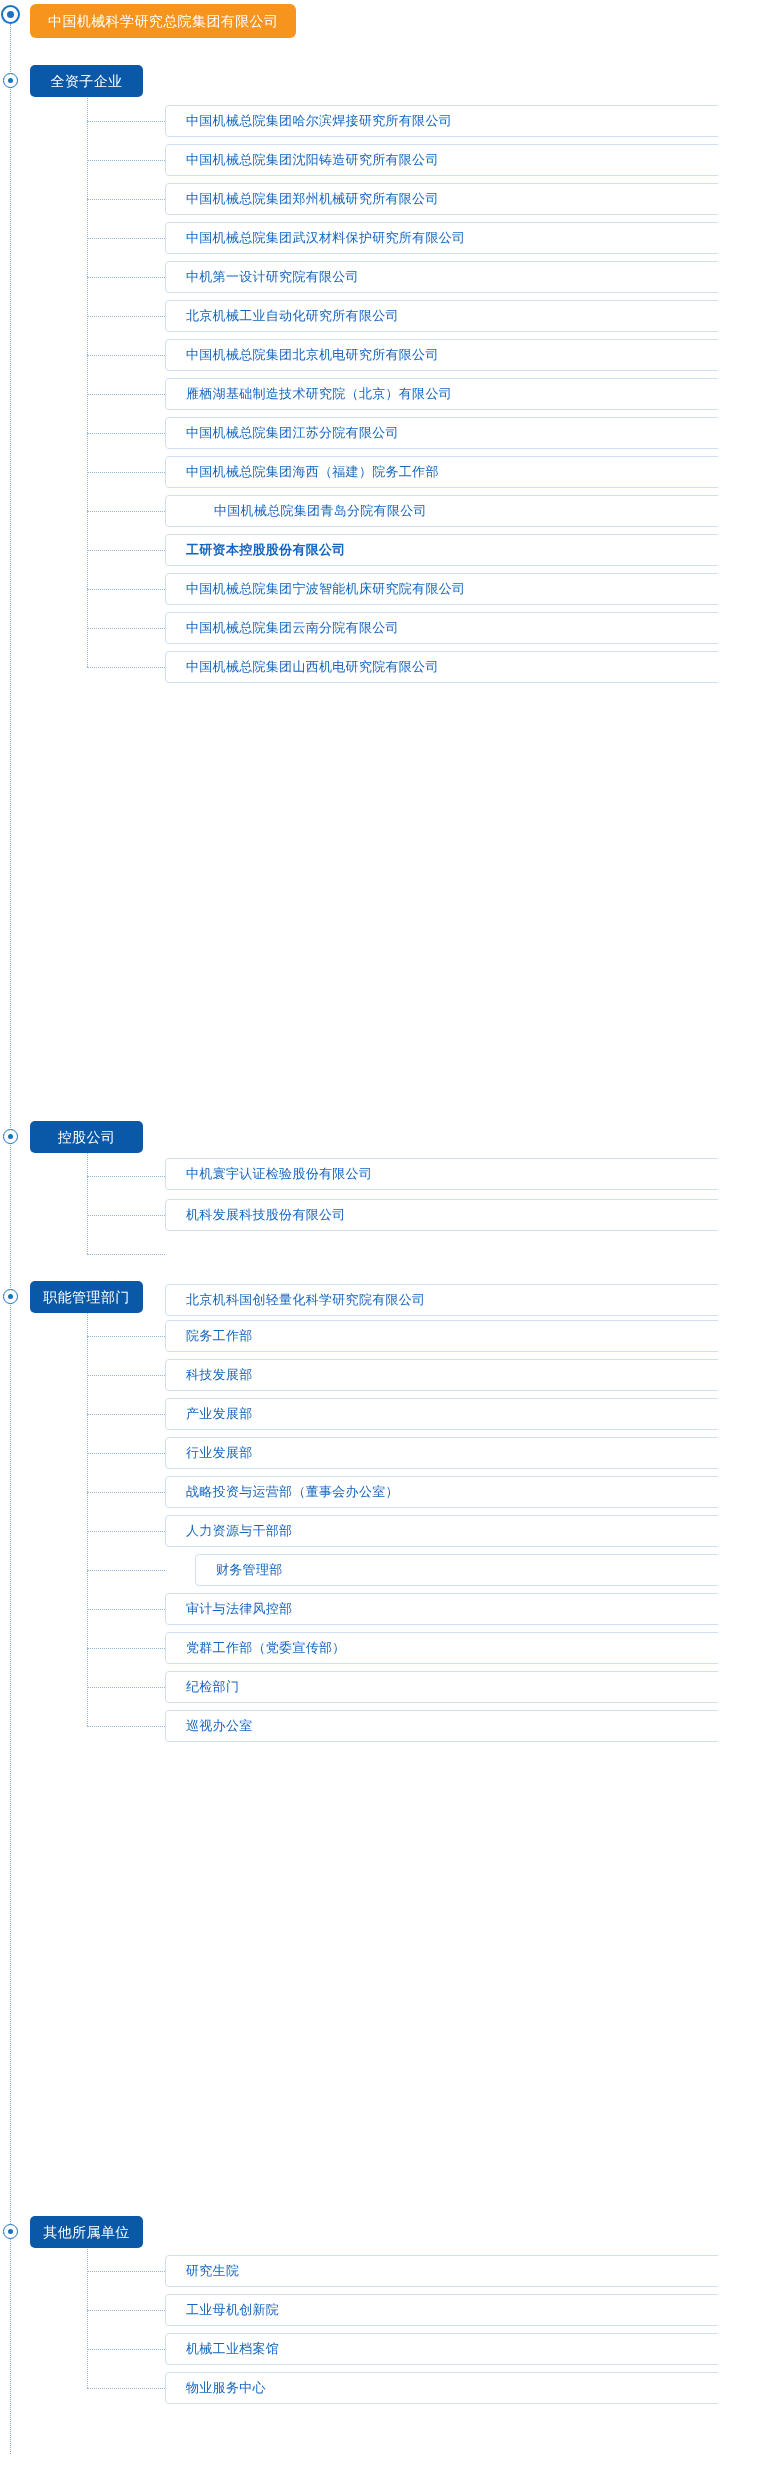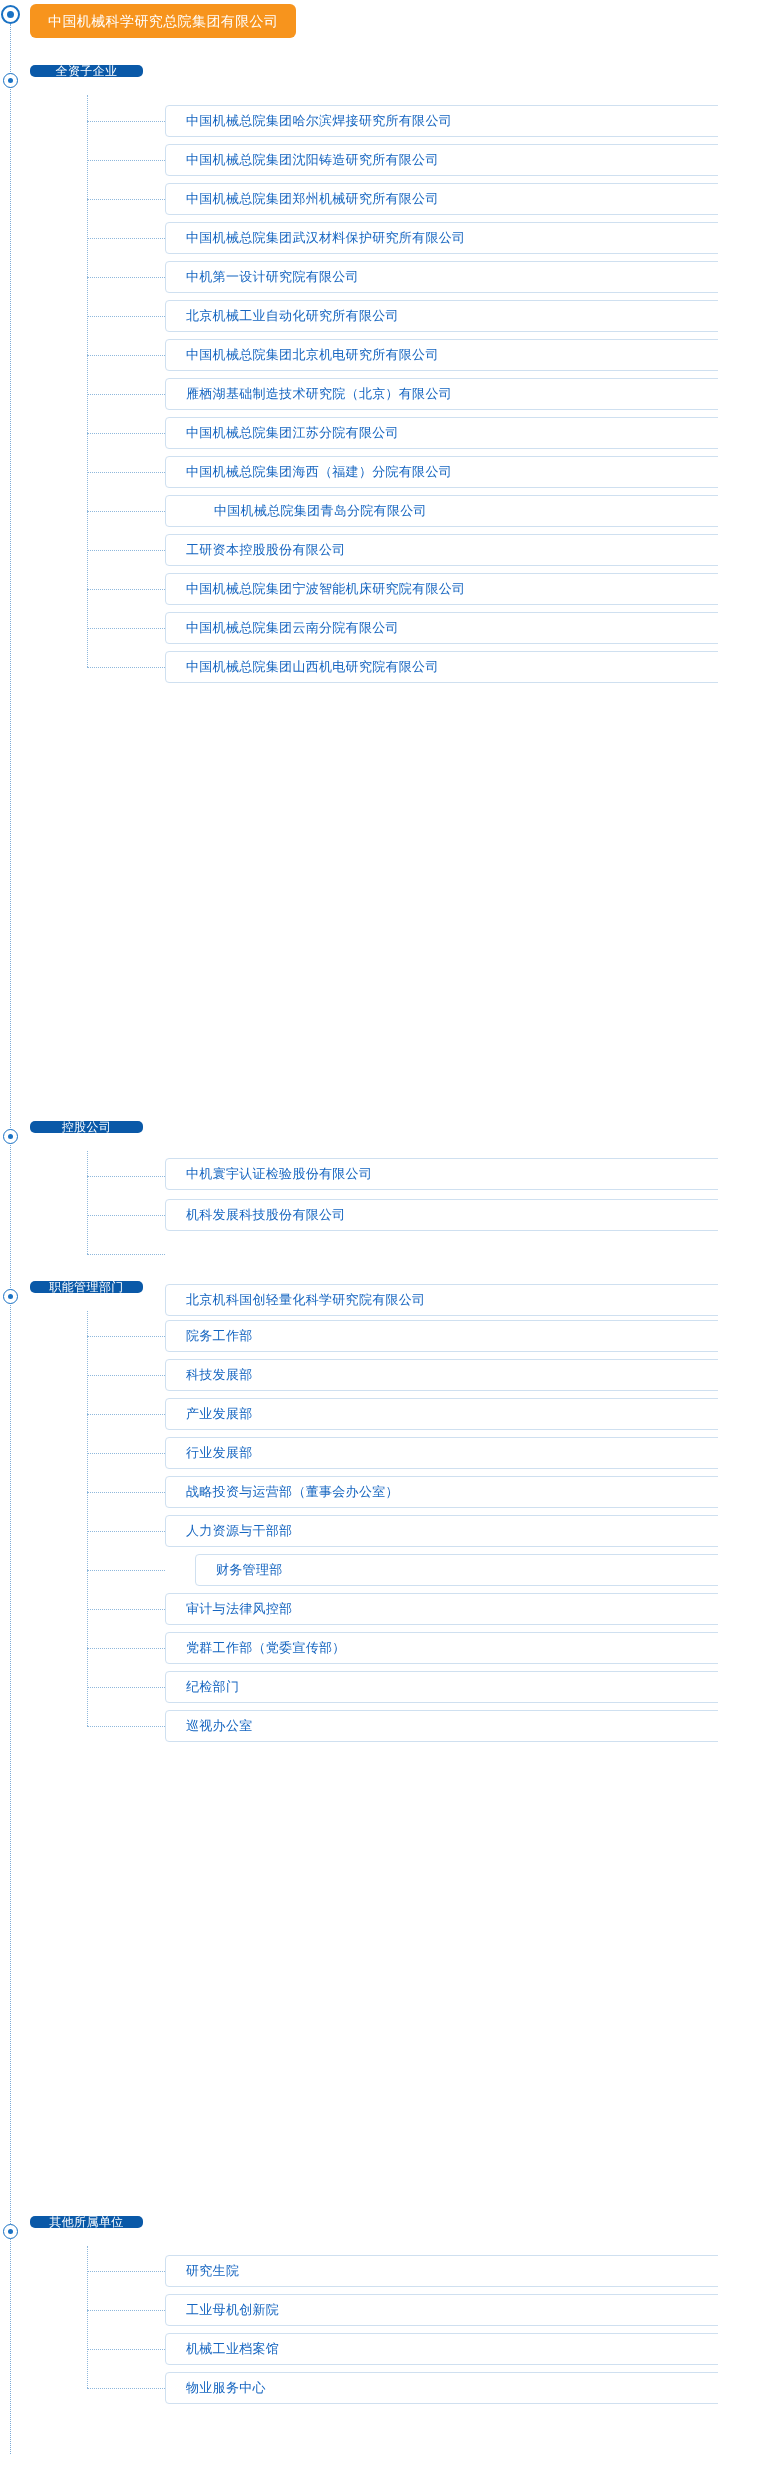--- a/index.html
+++ b/index.html
@@ -84,23 +84,23 @@
   }
 
   
   .cat-node {
     position: absolute;
     left: 30px;
     width: 113px;
     box-sizing: border-box;
     background: #0a59a8;
     color: #ffffff;
-    font-size: 12px;
+    font-size: 14px;
     line-height: 1;
-    padding: 0 0;
+    padding: 9px 0;
     text-align: center;
     border-radius: 5px;
     white-space: nowrap;
     letter-spacing: 0.4px;
     z-index: 3;
   }
 
   
   .trunk {
     position: absolute;
@@ -163,25 +163,25 @@
       <div class="leaf" style="top: 261px;">中机第一设计研究院有限公司</div>
       <div class="branch" style="top: 316px;"></div>
       <div class="leaf" style="top: 300px;">北京机械工业自动化研究所有限公司</div>
       <div class="branch" style="top: 355px;"></div>
       <div class="leaf" style="top: 339px;">中国机械总院集团北京机电研究所有限公司</div>
       <div class="branch" style="top: 394px;"></div>
       <div class="leaf" style="top: 378px;">雁栖湖基础制造技术研究院（北京）有限公司</div>
       <div class="branch" style="top: 433px;"></div>
       <div class="leaf" style="top: 417px;">中国机械总院集团江苏分院有限公司</div>
       <div class="branch" style="top: 472px;"></div>
-      <div class="leaf" style="top: 456px;">中国机械总院集团海西（福建）分院有限公司</div>
+      <div class="leaf" style="top: 456px;">中国机械总院集团海西（福建）院务工作部</div>
       <div class="branch" style="top: 511px;"></div>
       <div class="leaf" style="top: 495px; padding-left: 48px;">中国机械总院集团青岛分院有限公司</div>
       <div class="branch" style="top: 550px;"></div>
-      <div class="leaf" style="top: 534px;">工研资本控股股份有限公司</div>
+      <div class="leaf" style="top: 534px; font-weight: bold;">工研资本控股股份有限公司</div>
       <div class="branch" style="top: 589px;"></div>
       <div class="leaf" style="top: 573px;">中国机械总院集团宁波智能机床研究院有限公司</div>
       <div class="branch" style="top: 628px;"></div>
       <div class="leaf" style="top: 612px;">中国机械总院集团云南分院有限公司</div>
       <div class="branch" style="top: 667px;"></div>
       <div class="leaf" style="top: 651px;">中国机械总院集团山西机电研究院有限公司</div>
       <div class="ring" style="top: 1128.5px;"></div>
       <div class="cat-node" style="top: 1121px;">控股公司</div>
       <div class="trunk" style="top: 1151px; height: 103px;"></div>
       <div class="branch" style="top: 1176px;"></div>

